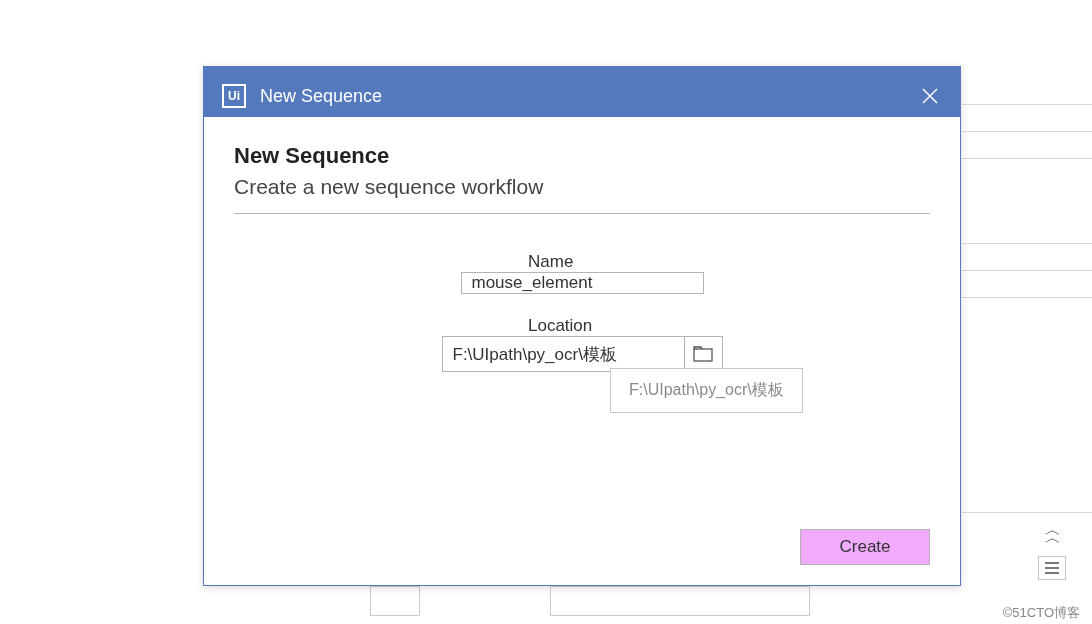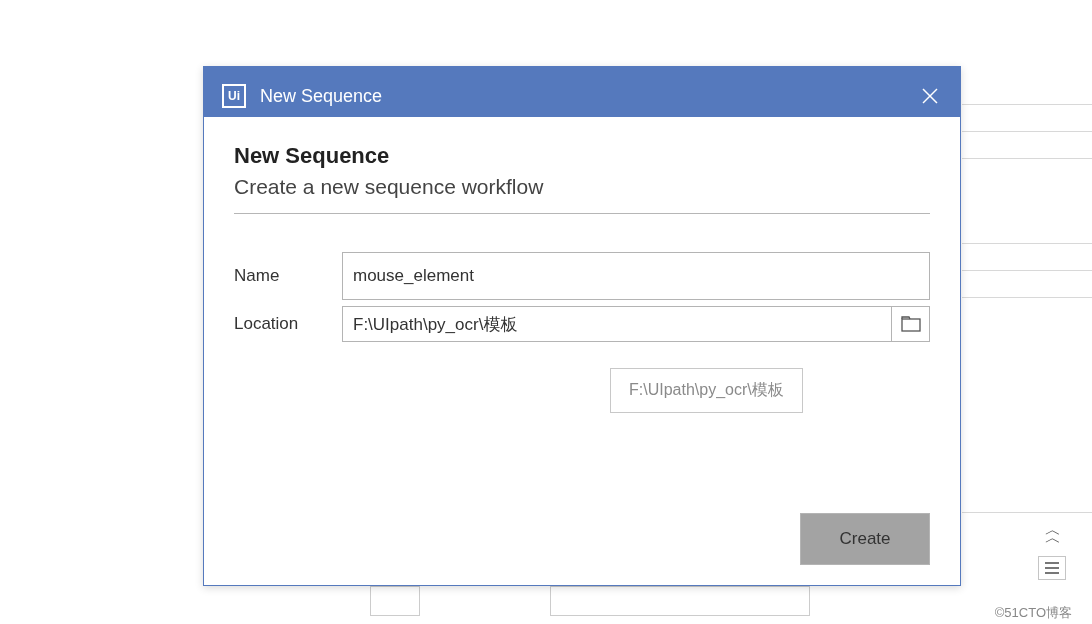--- a/index.html
+++ b/index.html
@@ -92,21 +92,22 @@
       margin-bottom: 14px;
     }
     .divider {
       border: none;
       border-top: 1px solid #b6b6b6;
       margin-bottom: 38px;
     }
     .form-row {
       display: flex;
       align-items: center;
-      margin-bottom: 6px;
+      margin-bottom: 22px;
+      flex-direction: column;
     }
     .form-label {
       width: 108px;
       font-size: 17px;
       color: #333;
     }
     .form-input {
       flex: 1;
       height: 48px;
       border: 1px solid #b4b4b4;
@@ -152,31 +153,31 @@
       color: #8a8a8a;
     }
     .dialog-footer {
       margin-top: auto;
       display: flex;
       justify-content: flex-end;
       padding-top: 8px;
     }
     .create-btn {
       width: 130px;
-      height: 52px;
-      border: 1px solid #b4b4b4;
-      background: #a3a3a3;
+      height: 36px;
+      border: 1px solid #b4b4b4;
+      background: #f0abfc;
       font-size: 17px;
       color: #333;
       cursor: pointer;
       font-family: inherit;
     }
     .watermark {
       position: absolute;
-      right: 20px;
+      right: 12px;
       bottom: 2px;
       font-size: 13px;
       color: #888;
       font-family: Arial, sans-serif;
       margin-top: 40px;
     }
     .side-controls {
       position: absolute;
       right: 26px;
       bottom: 44px;

